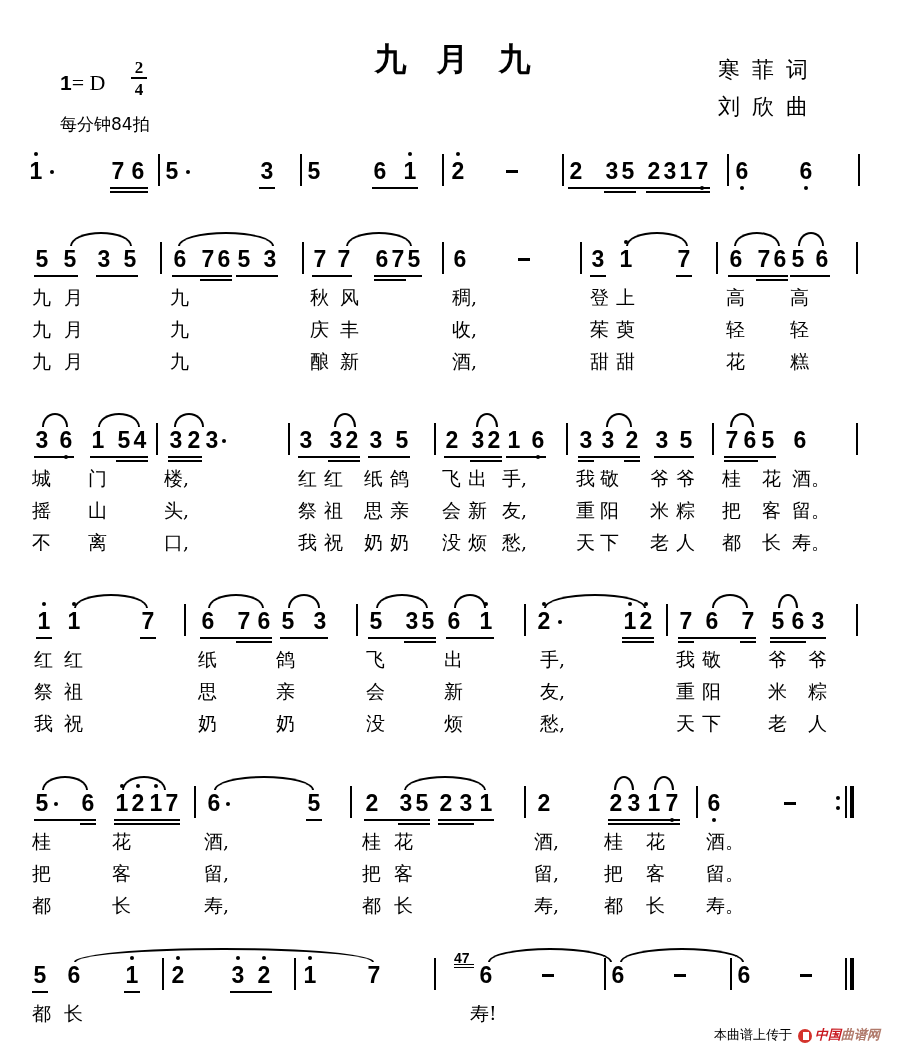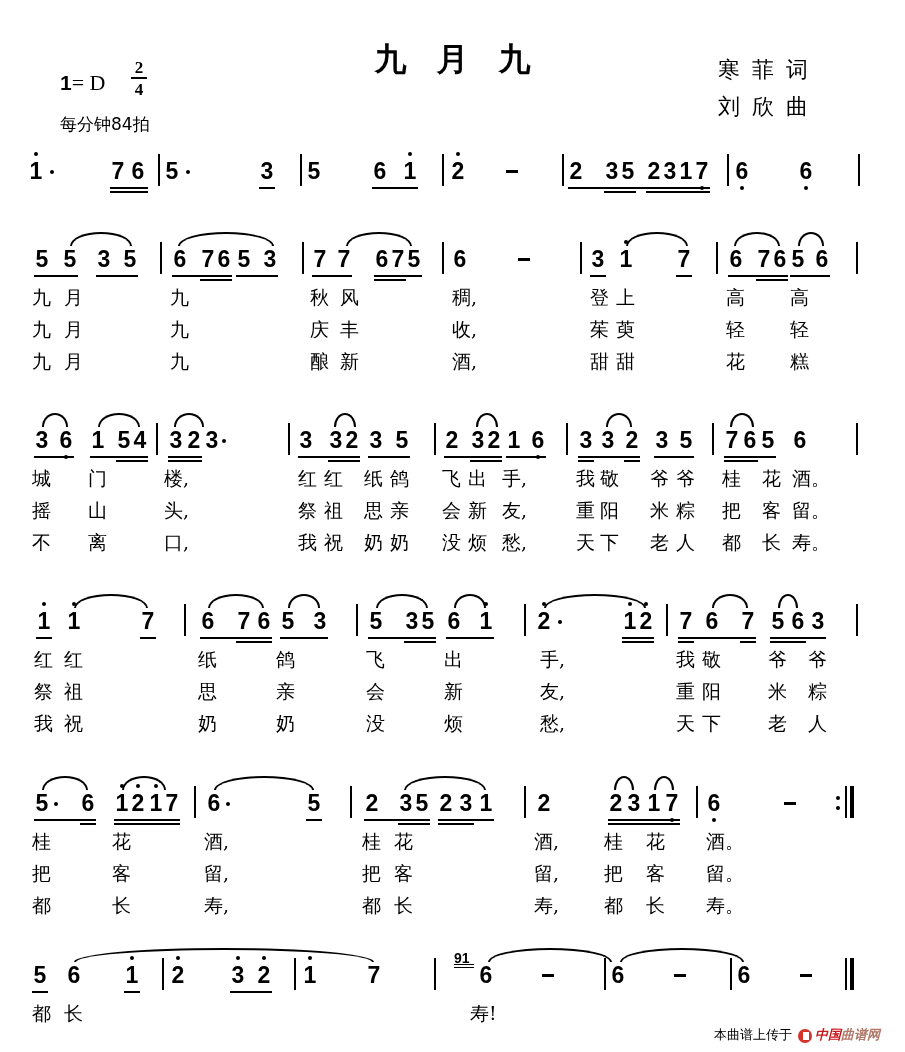--- a/index.html
+++ b/index.html
@@ -486,21 +486,21 @@
   <span class="slur" style="left:74px;width:300px"></span>
   <span class="bl" style="left:162px"></span>
   <span class="n hd" style="left:170px">2</span>
   <span class="n hd" style="left:230px">3</span>
   <span class="n hd" style="left:256px">2</span>
   <span class="u1" style="left:230px;width:42px"></span>
   <span class="bl" style="left:294px"></span>
   <span class="n hd" style="left:302px">1</span>
   <span class="n" style="left:366px">7</span>
   <span class="bl" style="left:434px"></span>
-  <span class="grace" style="left:454px">91</span>
+  <span class="grace" style="left:454px">47</span>
   <span class="u1" style="left:454px;top:2px;width:20px;height:1px"></span>
   <span class="u1" style="left:454px;top:5px;width:20px;height:1px"></span>
   <span class="n" style="left:478px">6</span>
   <span class="slur" style="left:488px;width:124px"></span>
   <span class="dash" style="left:542px"></span>
   <span class="bl" style="left:604px"></span>
   <span class="n" style="left:610px">6</span>
   <span class="slur" style="left:620px;width:124px"></span>
   <span class="dash" style="left:674px"></span>
   <span class="bl" style="left:730px"></span>

